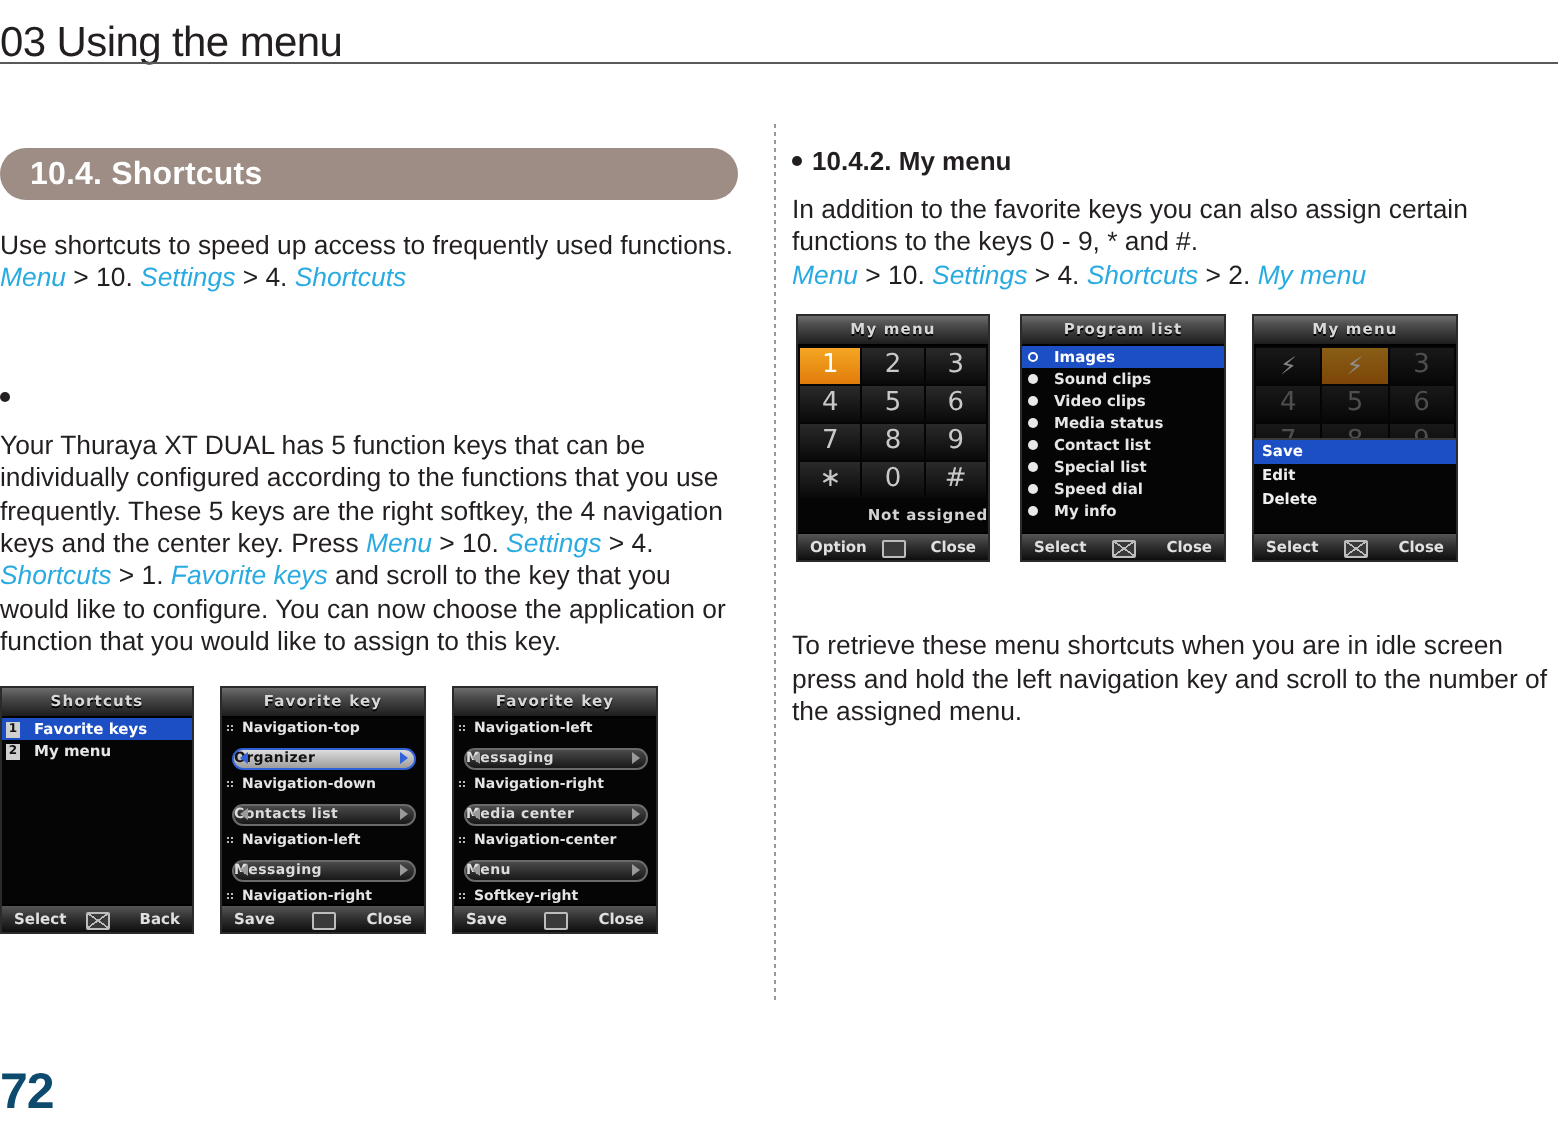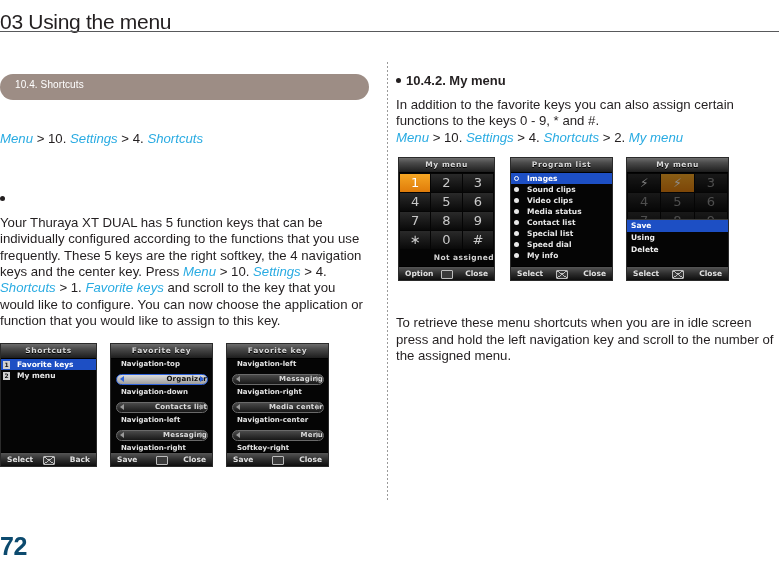--- a/index.html
+++ b/index.html
@@ -52,21 +52,21 @@
   .section-pill {
     position: relative;
     width: 369px; height: 26px;
     background: #9d8d85;
     border-radius: 13px;
     margin-top: 12px;
   }
   .section-pill .pill-label {
     position: absolute;
     left: 15px; top: 5px;
-    font-size: 10px; font-weight: normal;
+    font-size: 16px; font-weight: bold;
     color: #ffffff;
     letter-spacing: 0.1px;
   }
 
   
   .body-text {
     font-size: 13.2px;
     line-height: 16.4px;
     color: #231f20;
   }
@@ -206,21 +206,21 @@
     border-radius: 6px;
     background: linear-gradient(to bottom, #4a4a4a, #181818);
     border: 1px solid #6a6a6a;
     box-sizing: border-box;
   }
   .fk-spin.sel {
     background: linear-gradient(to bottom, #dcdcdc, #9d9d9d);
     border: 1px solid #2f62d8;
   }
   .fk-spin .fk-val {
-    text-align: right;
+    text-align: left;
     font-size: 7px;
     font-weight: bold;
     color: #dcdcdc;
     line-height: 9px;
     letter-spacing: 0.2px;
   }
   .fk-spin.sel .fk-val { color: #111; }
   .fk-spin .arr {
     position: absolute; top: 1px;
     width: 0; height: 0;
@@ -309,21 +309,21 @@
 
 <div id="col-divider"></div>
 
 <div class="column" id="col-left">
 
   <div class="section-pill">
     <span class="pill-label">10.4. Shortcuts</span>
   </div>
 
   <div class="body-text p1">
-    <br>
+    <span>Use shortcuts to speed up access to frequently used functions.</span><br>
     <span class="path">Menu</span><span class="plain"> &gt; 10. </span><span class="path">Settings</span><span class="plain"> &gt; 4. </span><span class="path">Shortcuts</span>
   </div>
 
   <div class="sub-head" style="margin-top:43px;">
     <span class="dot"></span>
   </div>
 
   <div class="body-text" style="margin-top:9px;">
     <span>Your Thuraya XT DUAL has 5 function keys that can be individually configured according to the functions that you use frequently. These 5 keys are the right softkey, the 4 navigation keys and the center key. Press </span><span class="path">Menu</span><span> &gt; 10. </span><span class="path">Settings</span><span> &gt; 4. </span><span class="path">Shortcuts</span><span> &gt; 1. </span><span class="path">Favorite keys</span><span> and scroll to the key that you would like to configure. You can now choose the application or function that you would like to assign to this key.</span>
   </div>
@@ -513,21 +513,21 @@
           <div class="key dim">3</div>
           <div class="key dim">4</div>
           <div class="key dim">5</div>
           <div class="key dim">6</div>
           <div class="key dim">7</div>
           <div class="key dim">8</div>
           <div class="key dim">9</div>
         </div>
         <div class="ph-popup">
           <div class="pop-row sel">Save</div>
-          <div class="pop-row">Using</div>
+          <div class="pop-row">Edit</div>
           <div class="pop-row">Delete</div>
         </div>
       </div>
       <div class="ph-soft">
         <span class="sk-l">Select</span>
         <span class="sk-c envelope"></span>
         <span class="sk-r">Close</span>
       </div>
     </div>
 

